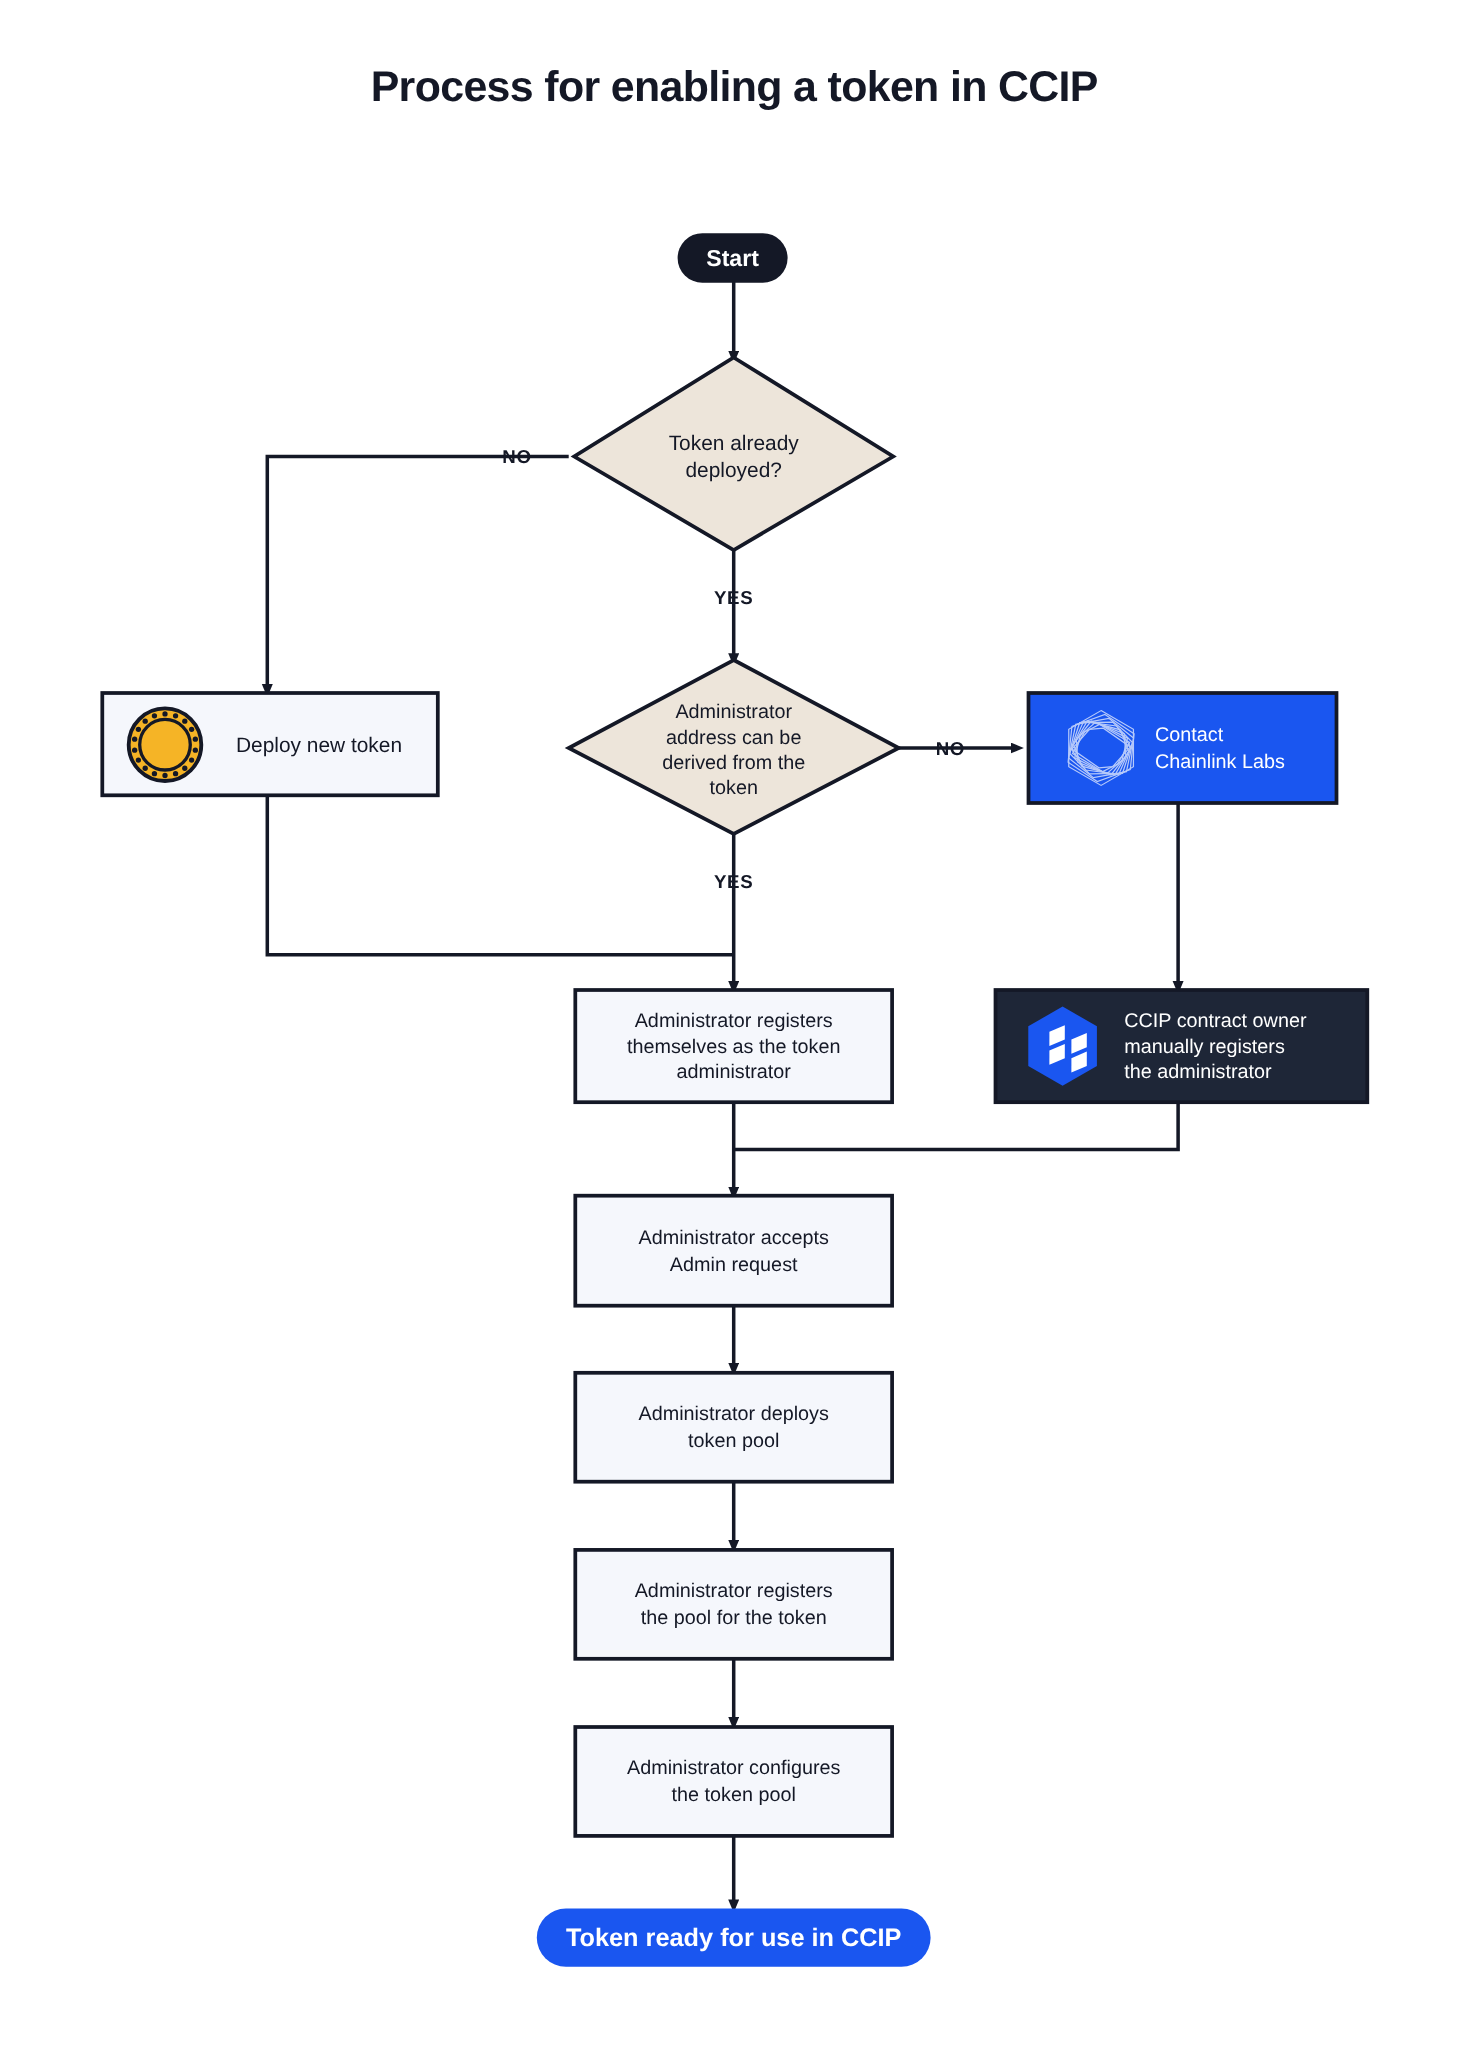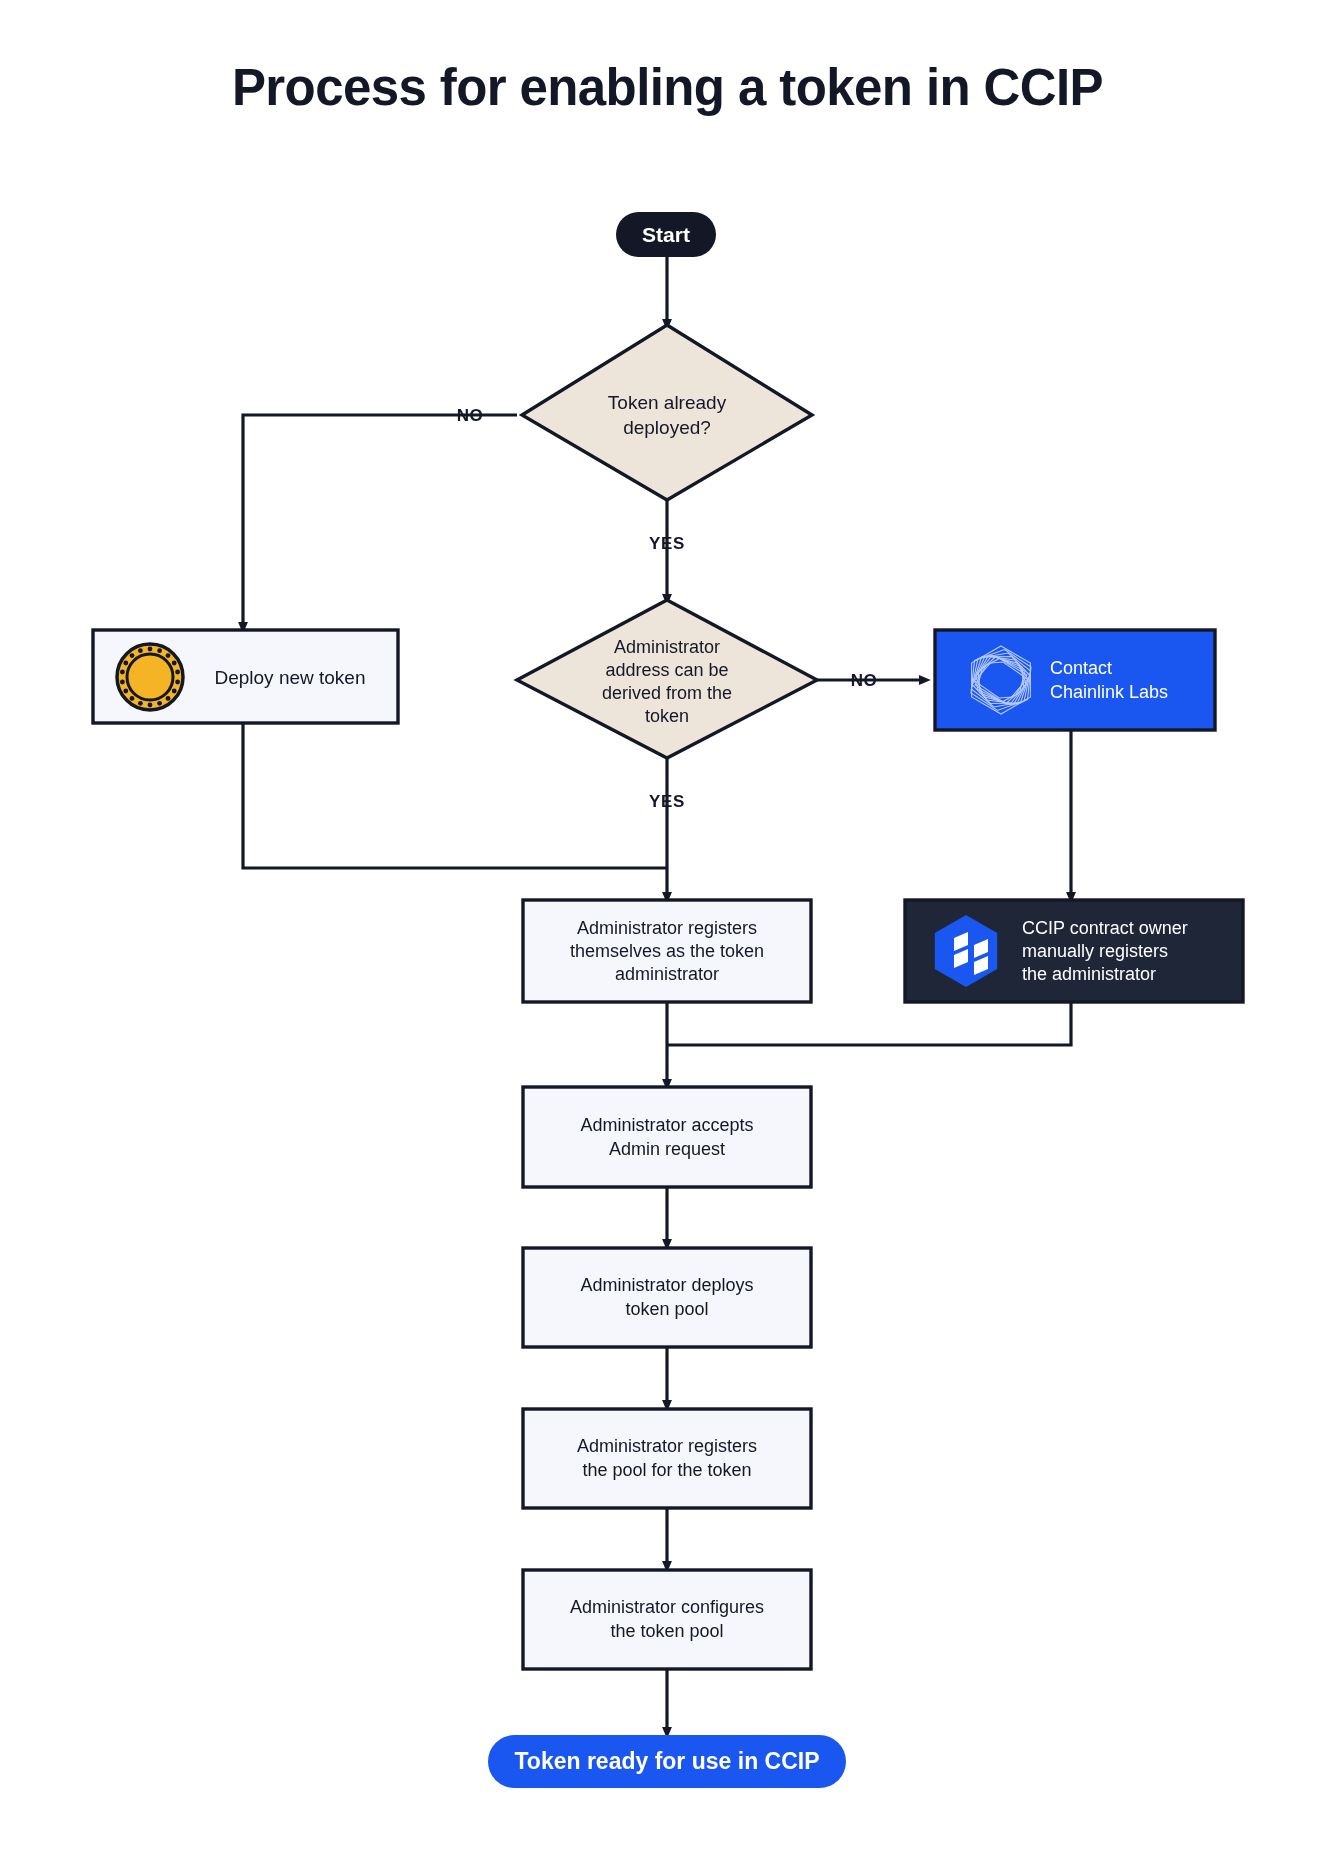--- a/index.html
+++ b/index.html
@@ -19,21 +19,21 @@
     position: relative;
     width: 1335px;
     height: 1869px;
   }
   .page-title {
     position: absolute;
     left: 0;
     top: 58px;
     width: 1335px;
     text-align: center;
-    font-size: 51px;
+    font-size: 39px;
     font-weight: bold;
     letter-spacing: -0.6px;
     color: #141826;
   }
   svg.flow-canvas {
     position: absolute;
     left: 0;
     top: 0;
     width: 1335px;
     height: 1869px;

